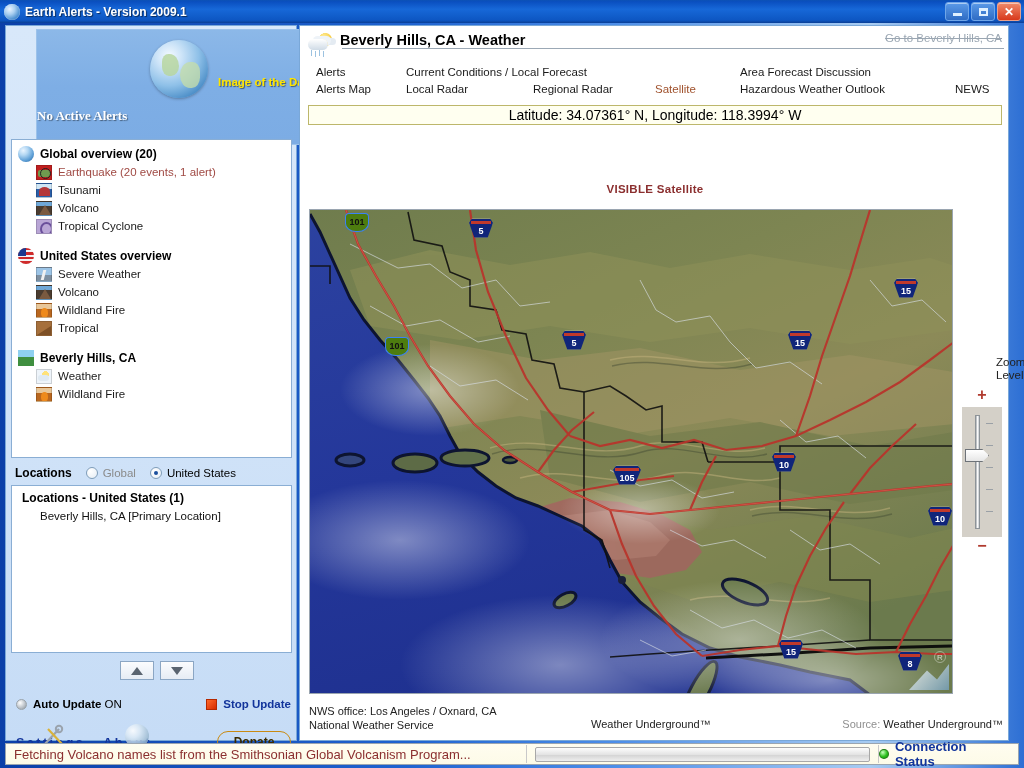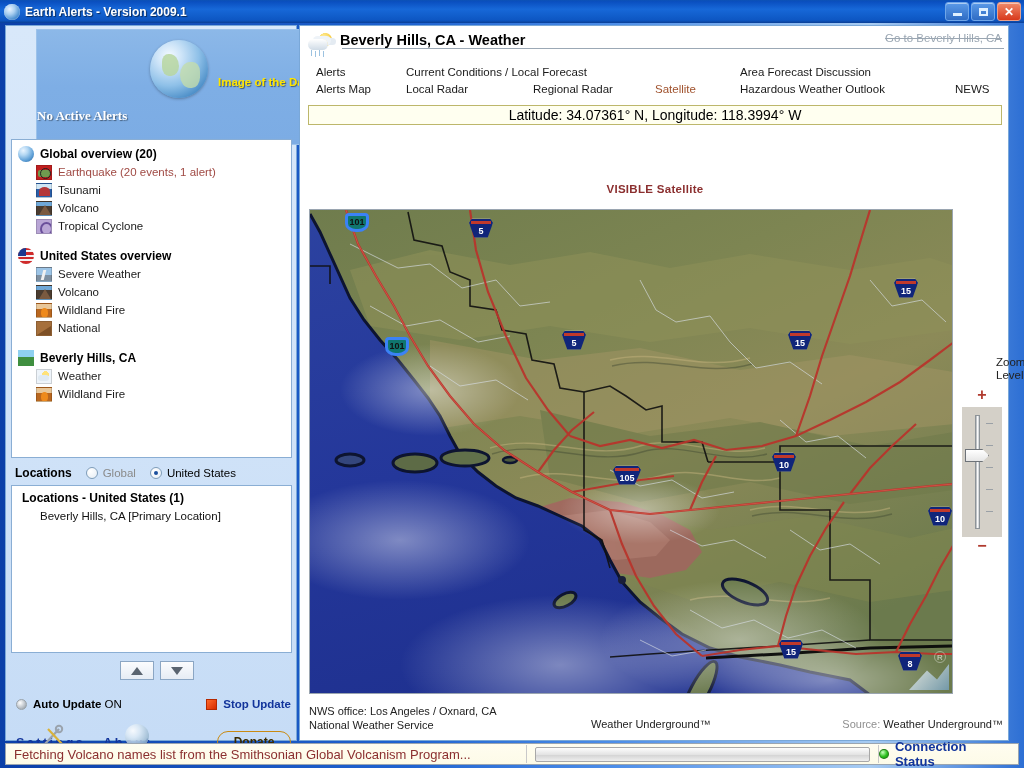--- a/index.html
+++ b/index.html
@@ -287,23 +287,23 @@
     clip-path: polygon(12% 0, 88% 0, 100% 22%, 78% 100%, 22% 100%, 0 22%);
     position:relative;
     display:flex; align-items:flex-end; justify-content:center;
     box-shadow:0 0 0 1px rgba(255,255,255,.35);
   }
   .shield-i:before {
     content:''; position:absolute; left:2px; right:2px; top:2px; height:3px; background:#c0392b;
   }
   .shield-i span { font-size:9px; font-weight:bold; color:#fff; line-height:13px; }
   .shield-us {
-    width:24px; height:19px; background:#0f766e;
+    width:24px; height:19px; background:#4d7c0f;
     border-radius:4px 4px 45% 45%;
-    border:3px solid #3b82f6;
+    border:1px solid #3b82f6;
     display:flex; align-items:center; justify-content:center;
   }
   .shield-us span { font-size:9px; font-weight:bold; color:#111; }
   .map-corner {
     position:absolute; right:3px; bottom:3px; width:40px; height:26px;
     background: linear-gradient(135deg, rgba(255,255,255,.85), rgba(120,170,220,.7));
     clip-path: polygon(0 100%, 45% 25%, 70% 60%, 100% 0, 100% 100%);
     opacity:.9; pointer-events:none;
   }
   .map-r {
@@ -433,21 +433,21 @@
         <div class="tree-child">
           <span class="cicon ic-volcano"></span>
           <span>Volcano</span>
         </div>
         <div class="tree-child">
           <span class="cicon ic-fire"></span>
           <span>Wildland Fire</span>
         </div>
         <div class="tree-child">
           <span class="cicon ic-landslide"></span>
-          <span>National</span>
+          <span>Tropical</span>
         </div>
       </div>
 
       <div class="spacer"></div>
 
       <div class="tree-group">
         <div class="tree-head">
           <span class="ticon ic-photo"></span>
           <span>Beverly Hills, CA</span>
         </div>

